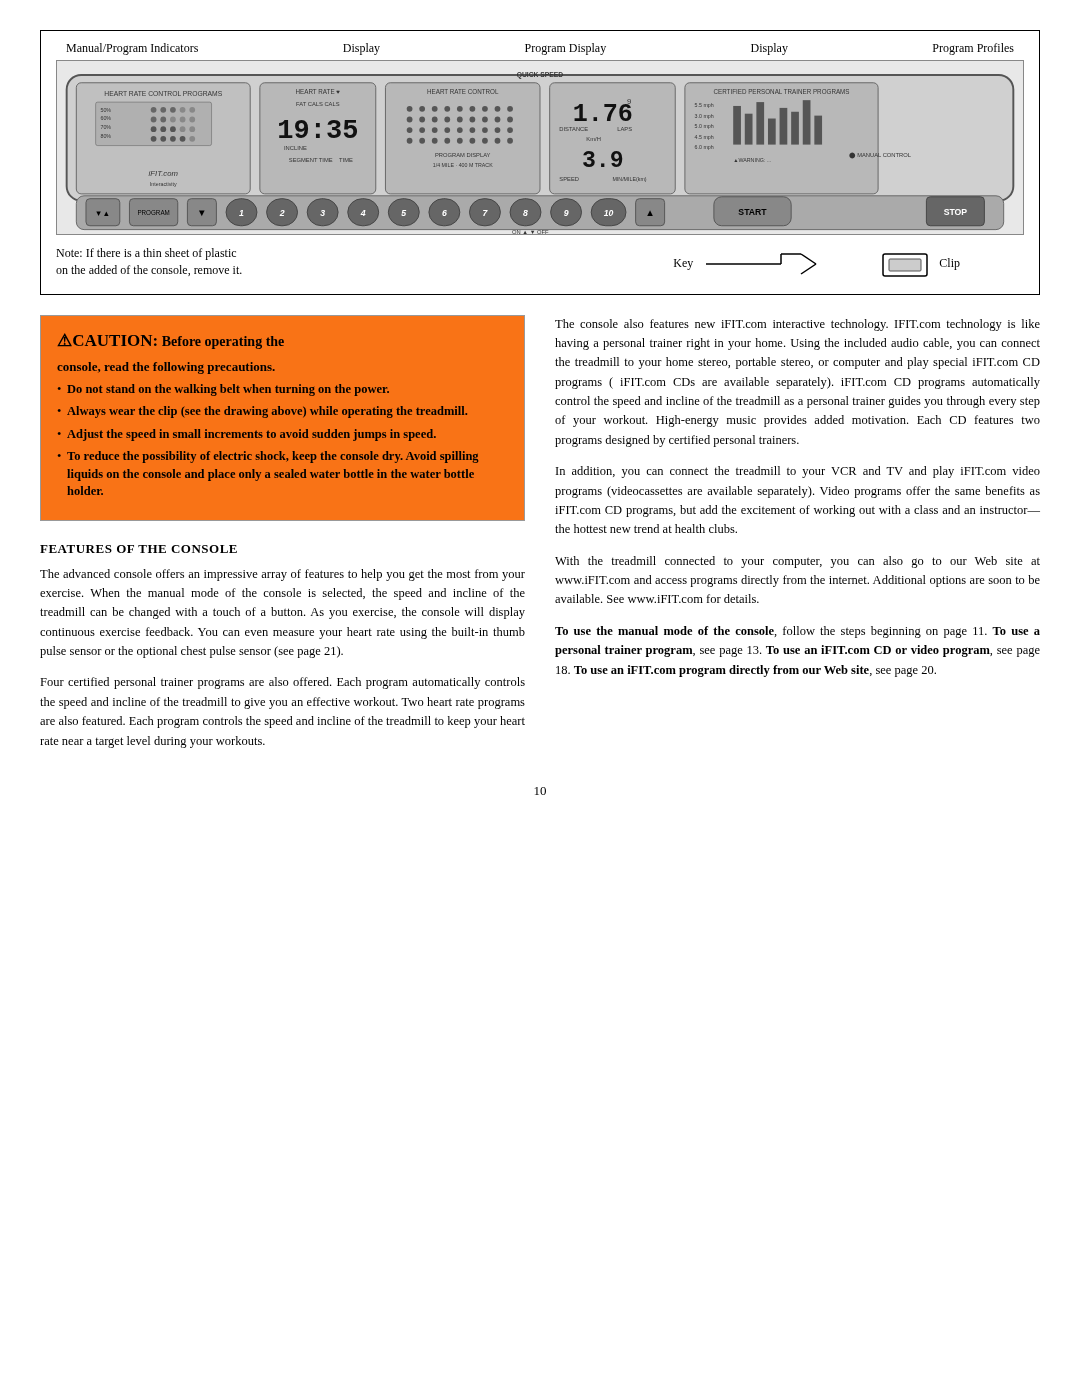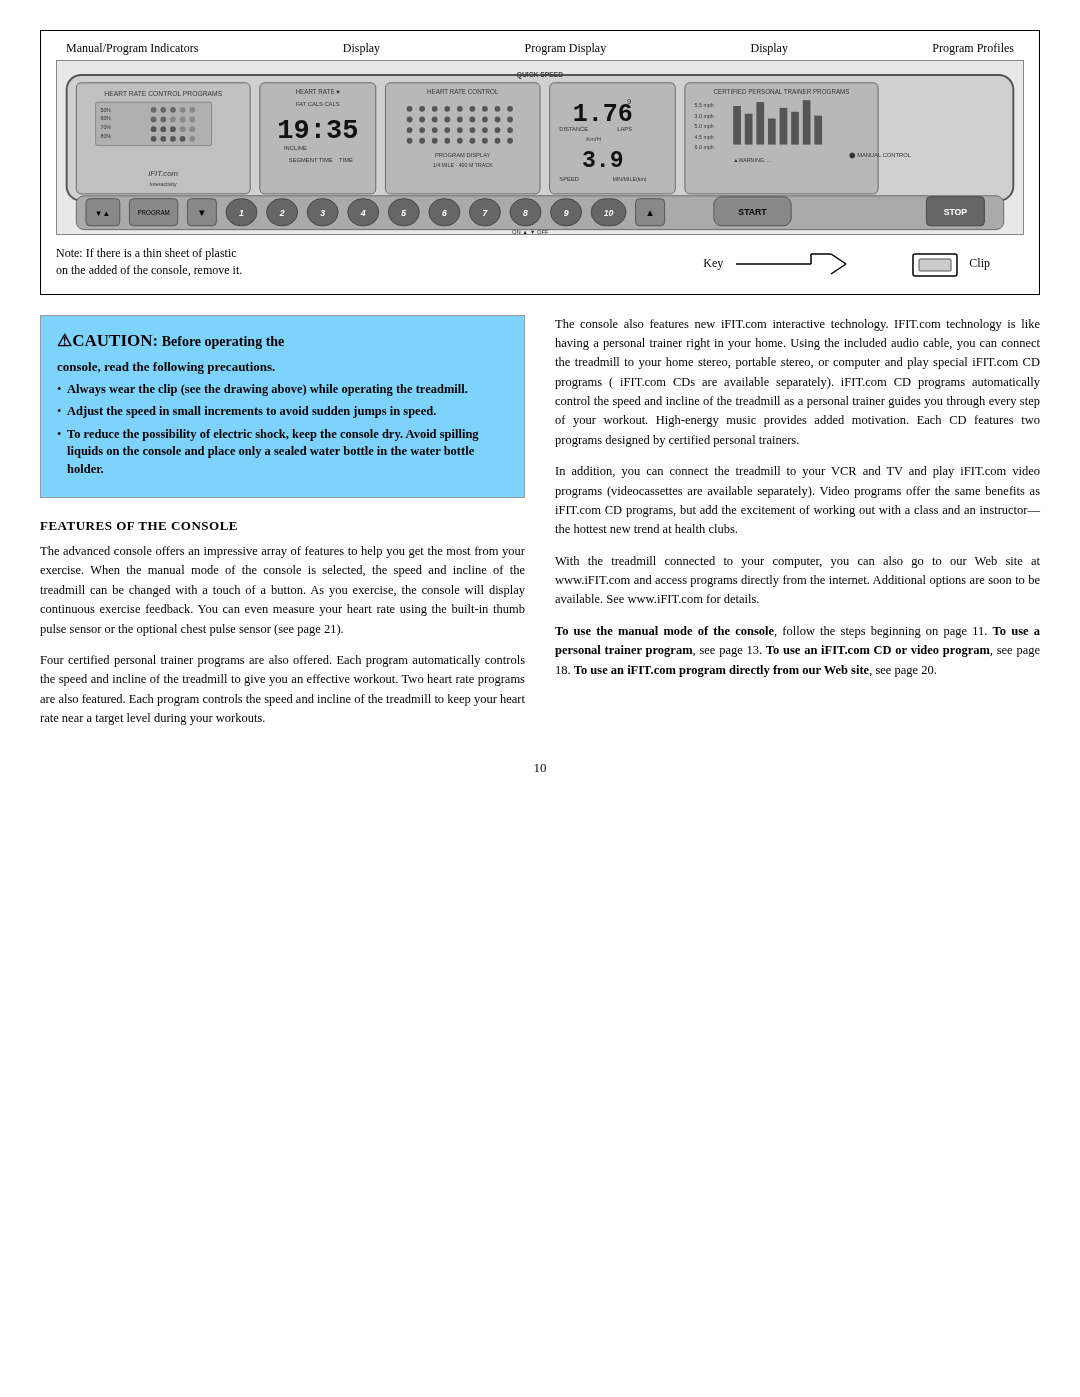--- a/index.html
+++ b/index.html
@@ -76,21 +76,21 @@
       align-items: center;
       gap: 8px;
       font-size: 12px;
     }
 
     
     .caution-box {
       border: 1px solid #999;
       padding: 14px 16px;
       margin-bottom: 18px;
-      background: #7dd3fc;
+      background: #f97316;
     }
     .caution-title {
       font-size: 14px;
       margin-bottom: 8px;
     }
     .caution-title .caution-word {
       font-size: 17px;
       font-weight: bold;
       font-style: normal;
     }
@@ -361,21 +361,21 @@
 
       <text x="490" y="175" font-size="6" text-anchor="middle" fill="#333" font-family="Arial">ON ▲  ▼ OFF</text>
     </svg>
   </div>
 
   <div class="note-and-key-row">
     <div class="note-text">
       <span>Note: If there is a thin sheet of plastic</span><br>
       <span>on the added of the console, remove it.</span>
     </div>
-    <div style="display:flex; align-items:flex-start; gap: 60px; margin-right: 34px;">
+    <div style="display:flex; align-items:flex-start; gap: 60px; margin-right: 64px;">
       <div class="key-area">
         <span>Key</span>
 
         <svg width="120" height="30" viewBox="0 0 120 30">
           <line x1="5" y1="15" x2="80" y2="15" stroke="#000" stroke-width="1.5"></line>
           <line x1="80" y1="15" x2="80" y2="5" stroke="#000" stroke-width="1.5"></line>
           <line x1="80" y1="5" x2="100" y2="5" stroke="#000" stroke-width="1.5"></line>
 
           <line x1="100" y1="5" x2="115" y2="15" stroke="#000" stroke-width="1.5"></line>
           <line x1="100" y1="25" x2="115" y2="15" stroke="#000" stroke-width="1.5"></line>
@@ -397,20 +397,21 @@
 
   <div class="col-left">
 
     <div class="caution-box">
       <div class="caution-title">
         <span class="caution-word">⚠CAUTION:</span>
         <span class="caution-rest"> Before operating the</span>
       </div>
       <div class="caution-bold-line">console, read the following precautions.</div>
       <ul class="caution-bullets">
+        <li><strong>Do not stand on the walking belt when turning on the power.</strong></li>
         <li><strong>Always wear the clip (see the drawing above) while operating the treadmill.</strong></li>
         <li><strong>Adjust the speed in small increments to avoid sudden jumps in speed.</strong></li>
         <li><strong>To reduce the possibility of electric shock, keep the console dry. Avoid spilling liquids on the console and place only a sealed water bottle in the water bottle holder.</strong></li>
       </ul>
     </div>
 
     <div class="features-title">FEATURES OF THE CONSOLE</div>
     <p class="body-text">
       The advanced console offers an impressive array of features to help you get the most from your exercise. When the manual mode of the console is selected, the speed and incline of the treadmill can be changed with a touch of a button. As you exercise, the console will display continuous exercise feedback. You can even measure your heart rate using the built-in thumb pulse sensor or the optional chest pulse sensor (see page 21).
     </p>

